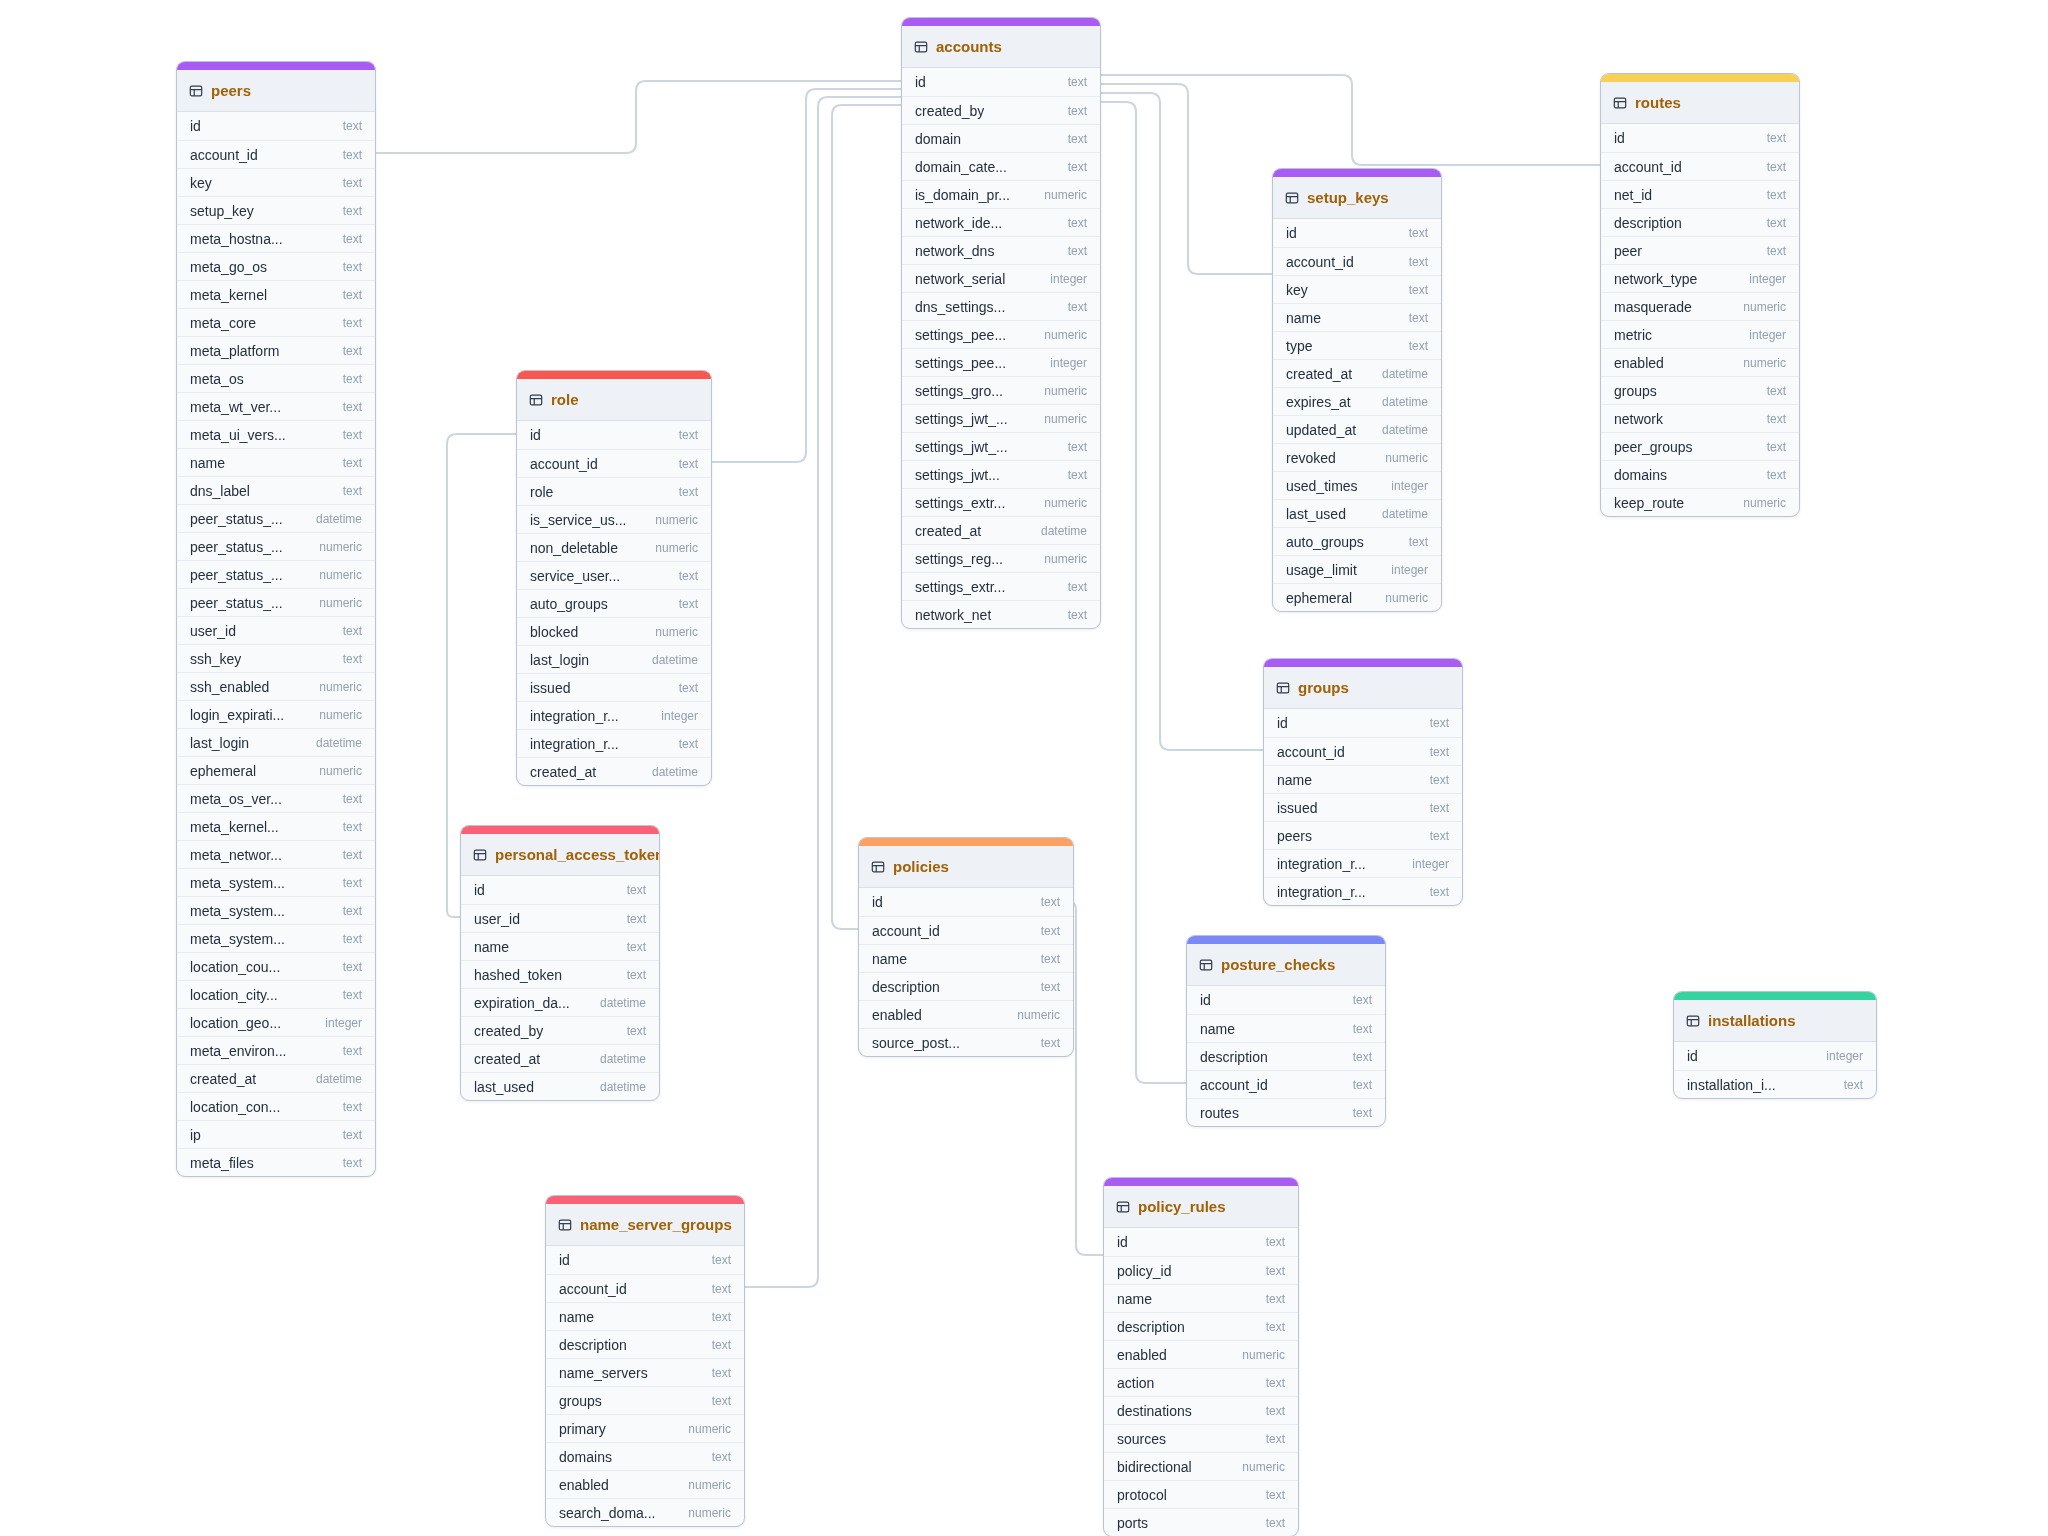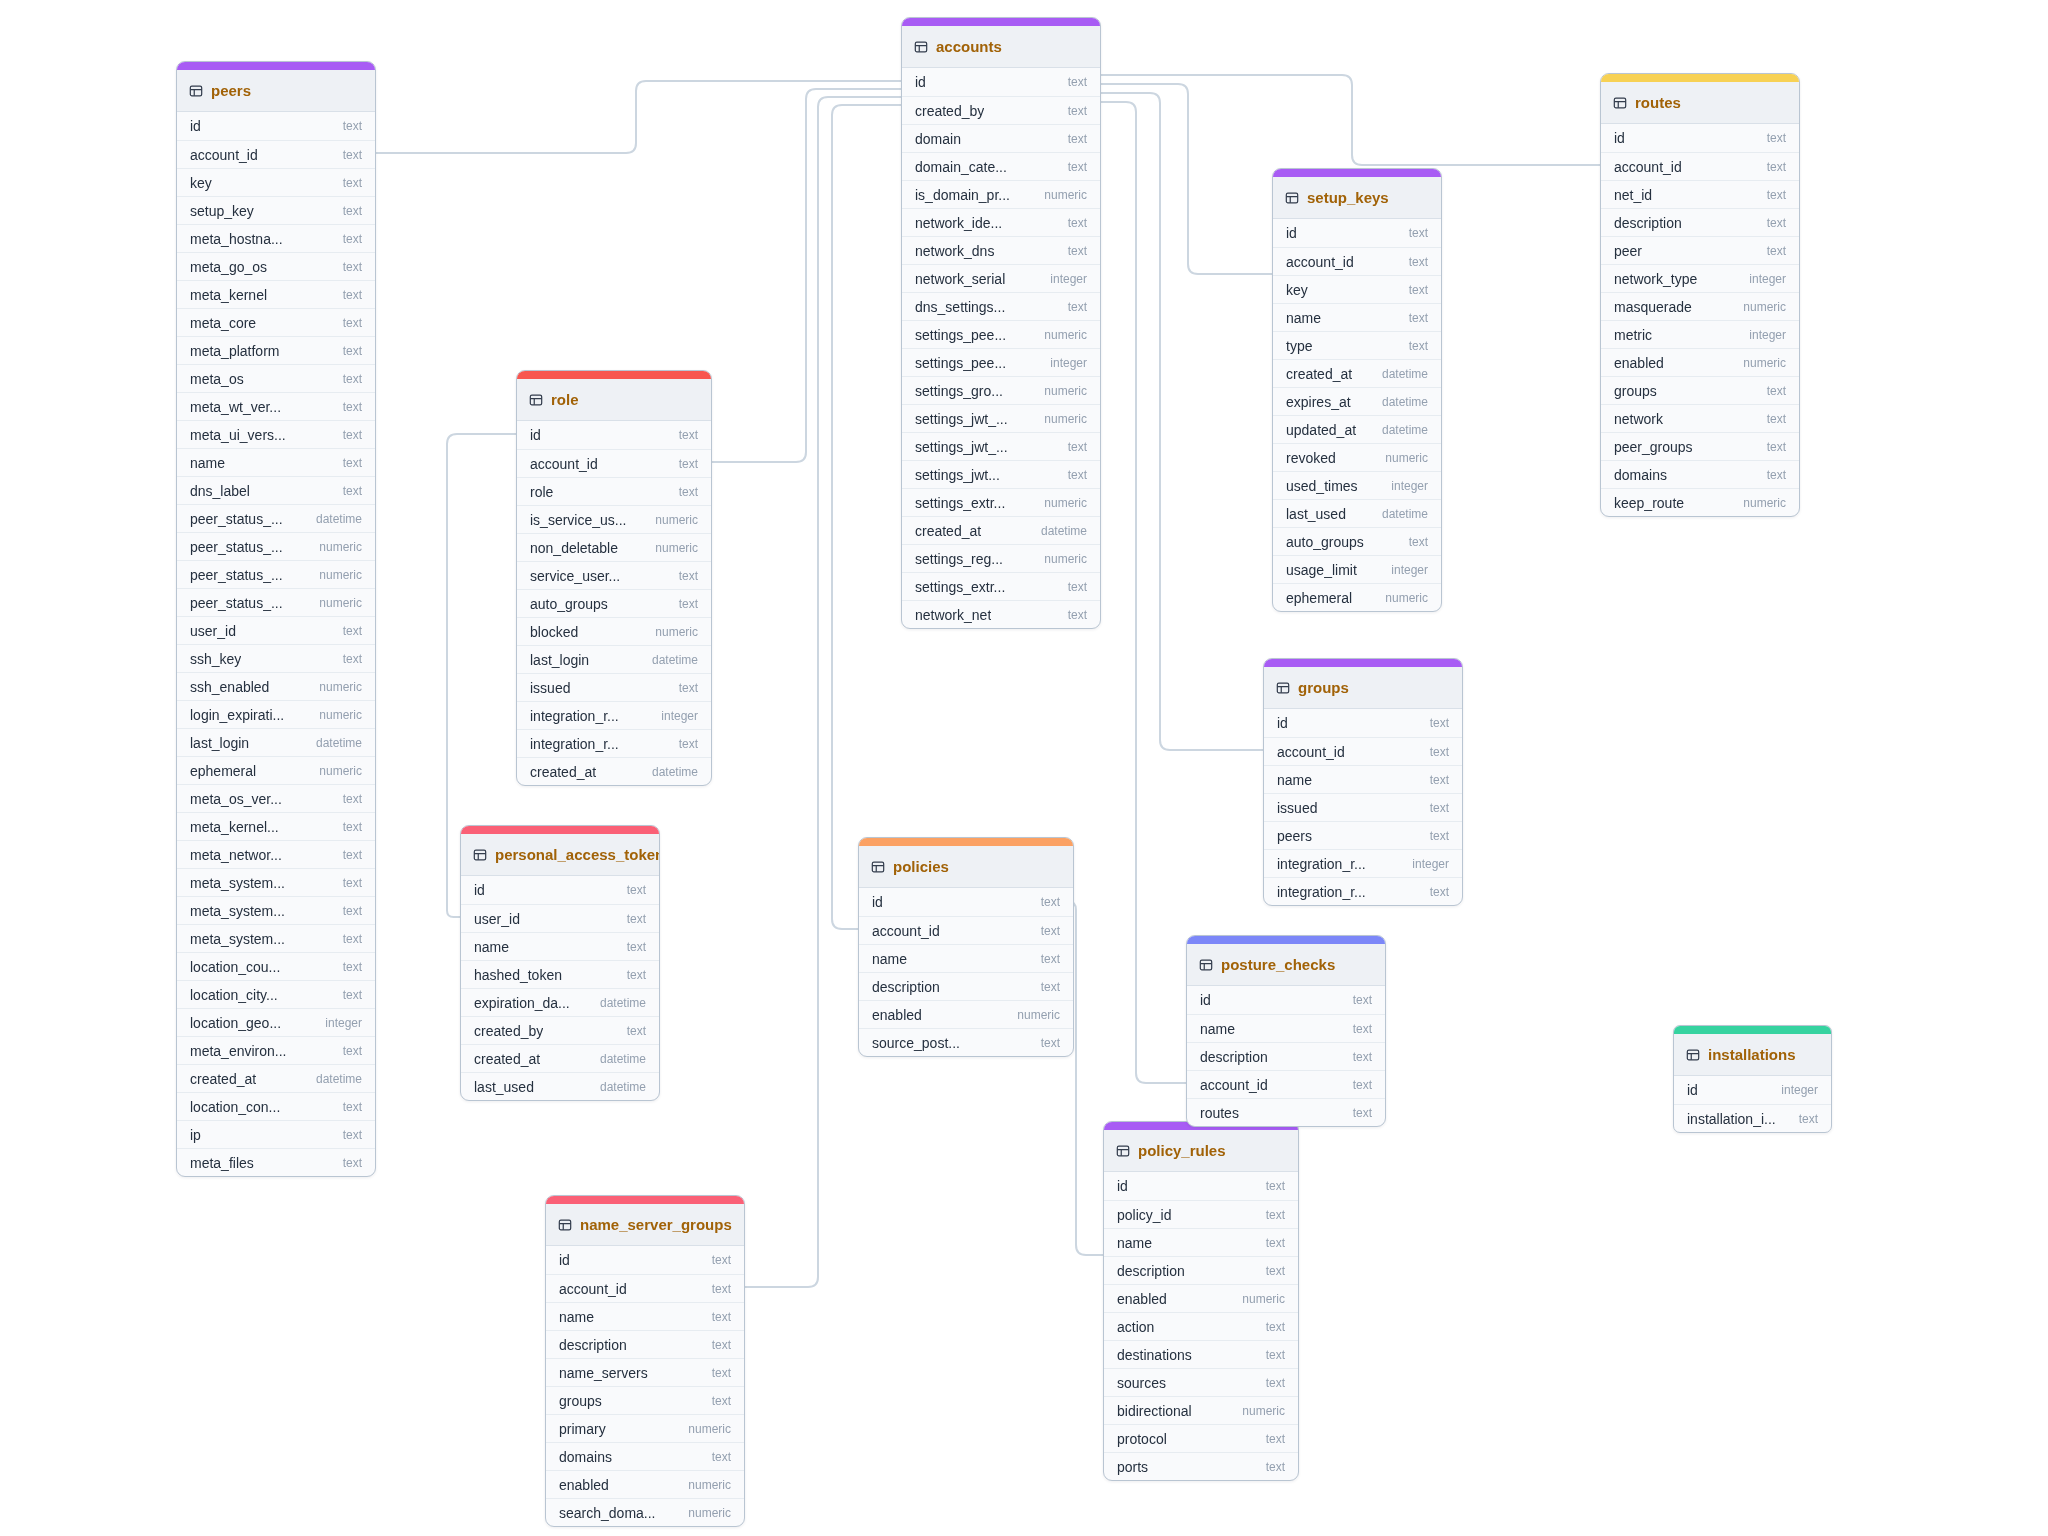--- a/index.html
+++ b/index.html
@@ -505,21 +505,21 @@
         <div class="row">
     <span class="fname">enabled</span>
     <span class="ftype">numeric</span>
   </div>
         <div class="row">
     <span class="fname">source_post...</span>
     <span class="ftype">text</span>
   </div>
       </div>
   </div>
-    <div class="tbl" style="left: 1103px; top: 1121px; width: 196px;">
+    <div class="tbl" style="left: 1103px; top: 1177px; width: 196px;">
     <div class="tbl-accent" style="background: rgb(168, 92, 244);"></div>
     <div class="tbl-header">
       <span class="tbl-icon">
         <svg viewBox="0 0 16 16" width="14" height="14" aria-hidden="true">
           <rect x="1.5" y="2.5" width="13" height="11" rx="1.8" fill="none" stroke="currentColor" stroke-width="1.4"></rect>
           <path d="M1.5 6.5 H14.5 M6 6.5 V13.5" fill="none" stroke="currentColor" stroke-width="1.4"></path>
         </svg>
       </span>
       <span class="tbl-title">policy_rules</span>
     </div>
@@ -779,21 +779,21 @@
         <div class="row">
     <span class="fname">domains</span>
     <span class="ftype">text</span>
   </div>
         <div class="row">
     <span class="fname">keep_route</span>
     <span class="ftype">numeric</span>
   </div>
       </div>
   </div>
-    <div class="tbl" style="left: 1673px; top: 1025px; width: 159px; border-radius: 7px;">
+    <div class="tbl" style="left: 1673px; top: 991px; width: 204px;">
     <div class="tbl-accent" style="background: rgb(54, 211, 160);"></div>
     <div class="tbl-header">
       <span class="tbl-icon">
         <svg viewBox="0 0 16 16" width="14" height="14" aria-hidden="true">
           <rect x="1.5" y="2.5" width="13" height="11" rx="1.8" fill="none" stroke="currentColor" stroke-width="1.4"></rect>
           <path d="M1.5 6.5 H14.5 M6 6.5 V13.5" fill="none" stroke="currentColor" stroke-width="1.4"></path>
         </svg>
       </span>
       <span class="tbl-title">installations</span>
     </div>

